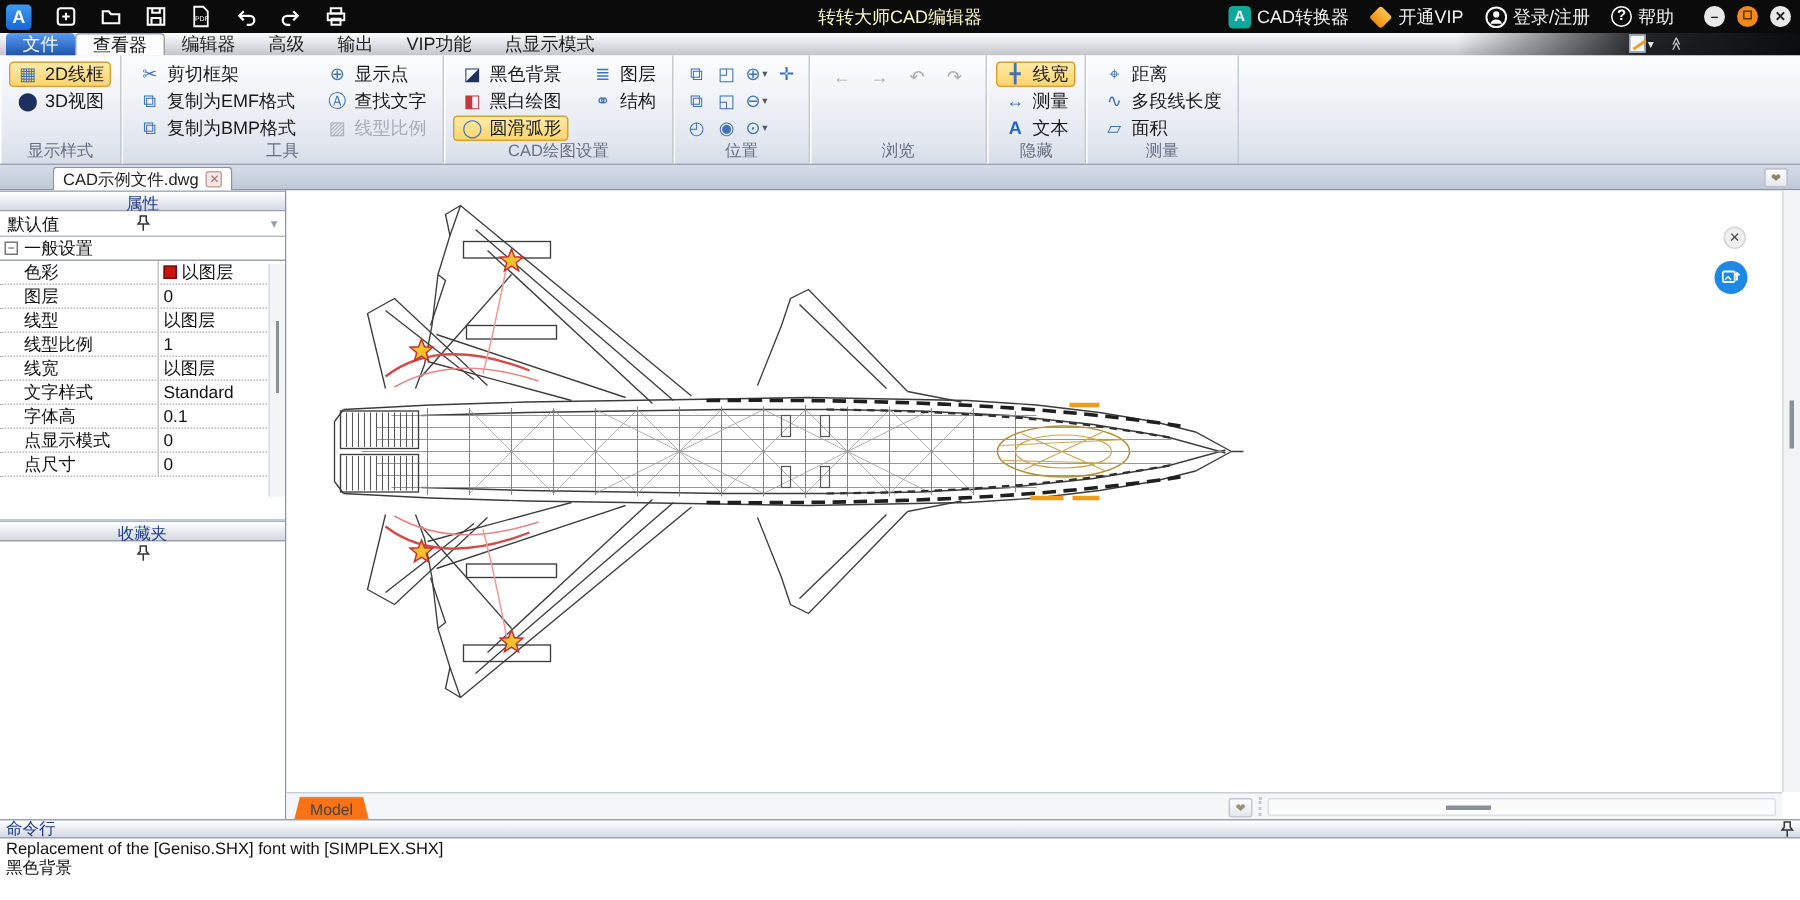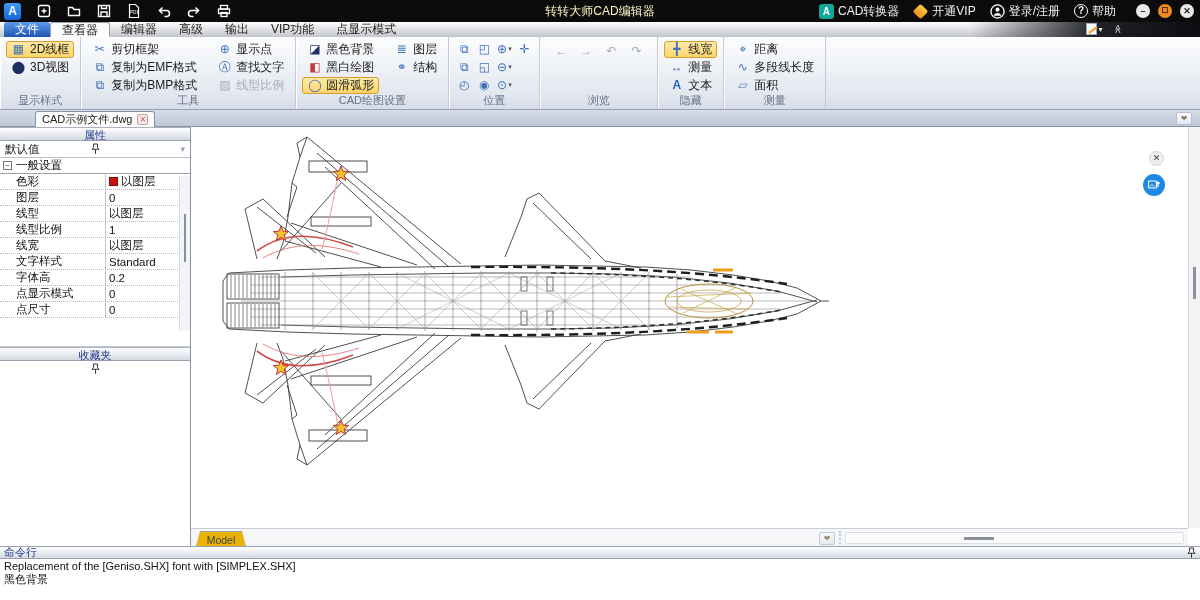--- a/index.html
+++ b/index.html
@@ -76,21 +76,21 @@
   .pin { flex:none; }
 
   
   .canvas { position:absolute; left:191px; top:127px; width:1009px; height:419px; background:#fff; }
   .jet { position:absolute; left:30px; top:4px; }
   .cv-close { position:absolute; right:36px; top:24px; width:15px; height:15px; border-radius:50%; background:#efefef; border:1px solid #d5d5d5; color:#444; font-size:9px; line-height:13px; text-align:center; }
   .cv-blue { position:absolute; right:35px; top:47px; width:22px; height:22px; border-radius:50%; background:#1e88e5; display:flex; align-items:center; justify-content:center; }
   .vscroll { position:absolute; right:0; top:0; bottom:18px; width:12px; background:#f2f3f5; border-left:1px solid #d5d8de; }
   .vscroll .thumb { position:absolute; left:4px; top:140px; width:3px; height:32px; background:#8b8f98; }
   .bstrip { position:absolute; left:0; right:12px; bottom:0; height:18px; background:#f5f6f8; border-top:1px solid #c9cdd5; }
-  .modeltab { position:absolute; left:5px; top:2px; height:16px; width:50px; background:#eab308; border:1px solid #9aa2b2; border-bottom:none; clip-path:polygon(8% 0, 92% 0, 100% 100%, 0 100%); font-size:10.5px; color:#444; text-align:center; line-height:16px; }
+  .modeltab { position:absolute; left:5px; top:2px; height:16px; width:50px; background:#f97316; border:1px solid #9aa2b2; border-bottom:none; clip-path:polygon(8% 0, 92% 0, 100% 100%, 0 100%); font-size:10.5px; color:#444; text-align:center; line-height:16px; }
   .hbtn { position:absolute; left:628px; top:3px; width:16px; height:13px; background:linear-gradient(#fcfcfd,#e3e7ee); border:1px solid #c3c9d3; border-radius:2px; color:#9a9176; font-size:8px; text-align:center; line-height:12px; }
   .hsep { position:absolute; left:648px; top:2px; bottom:2px; width:3px; border-left:2px dotted #c3c7cf; }
   .htrack { position:absolute; left:654px; right:4px; top:3px; height:12px; background:#fbfbfc; border:1px solid #dcdfe5; border-radius:2px; }
   .htrack .thumb { position:absolute; left:118px; top:4px; width:30px; height:3px; background:#8b8f98; }
 
   
   .cmd { position:absolute; left:0; top:546px; width:1200px; height:54px; background:#fff; }
   .cmdhead { height:13px; background:linear-gradient(#ffffff,#d4d9e2); border-top:1px solid #9aa2b2; border-bottom:1px solid #9aa2b2; display:flex; align-items:center; justify-content:space-between; padding:0 4px; }
   .cmdhead .pt { font-size:11px; color:#1f3b8c; }
   .cmdbody { padding:1px 4px; font-size:11px; color:#111; line-height:13px; }
@@ -435,21 +435,21 @@
         </div>
       <div class="prow">
           <span class="pl">文字样式</span>
           <span class="pv">
             <span>Standard</span>
           </span>
         </div>
       <div class="prow">
           <span class="pl">字体高</span>
           <span class="pv">
-            <span>0.2</span>
+            <span>0.1</span>
           </span>
         </div>
       <div class="prow">
           <span class="pl">点显示模式</span>
           <span class="pv">
             <span>0</span>
           </span>
         </div>
       <div class="prow">
           <span class="pl">点尺寸</span>

